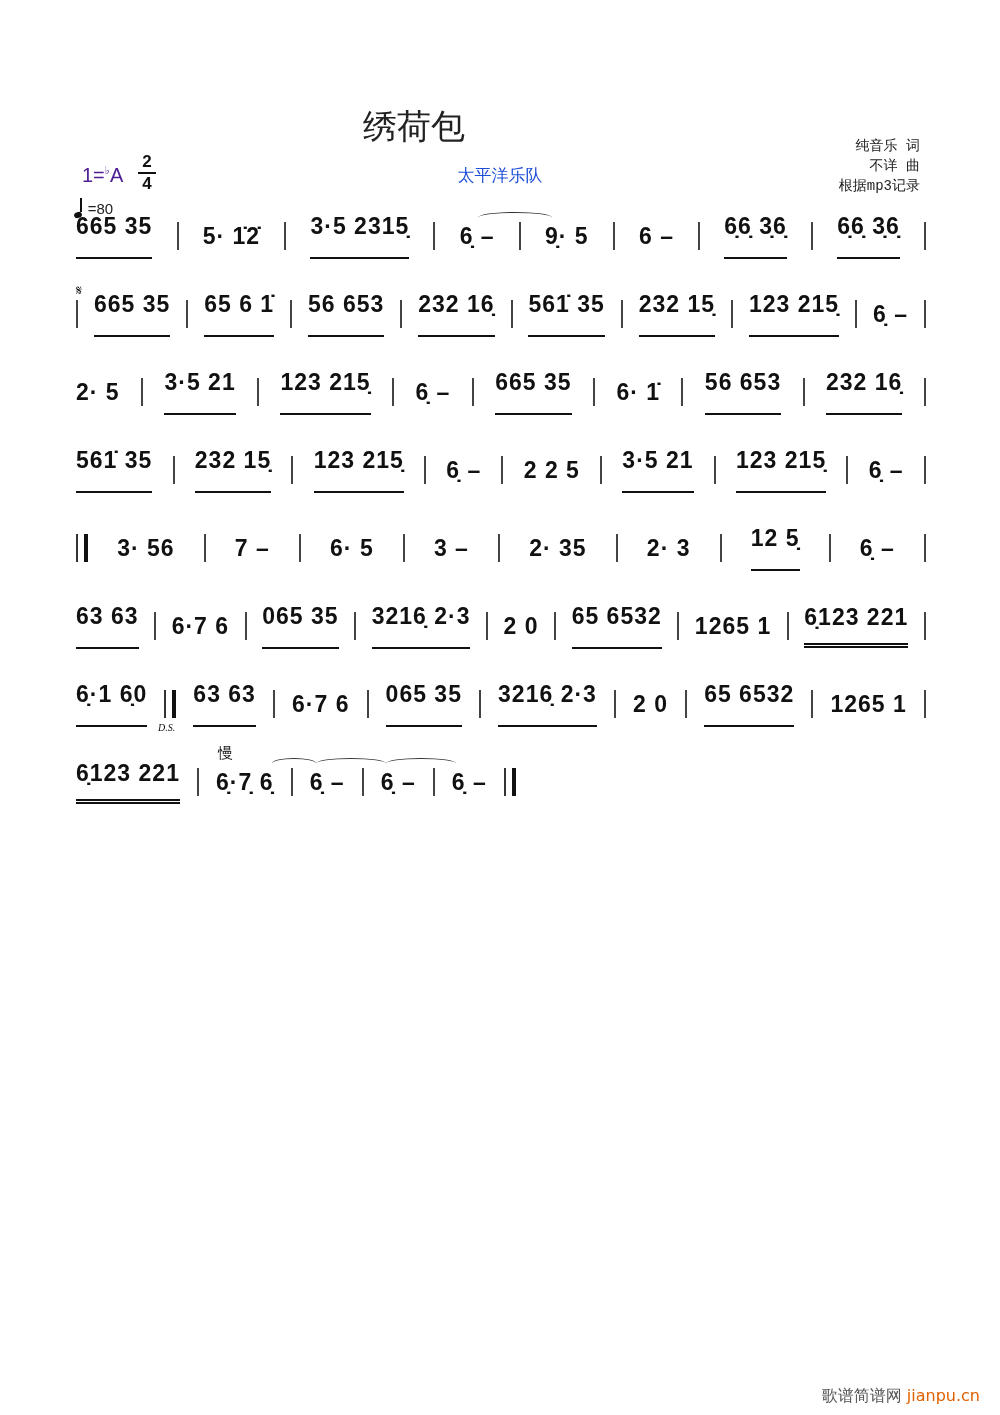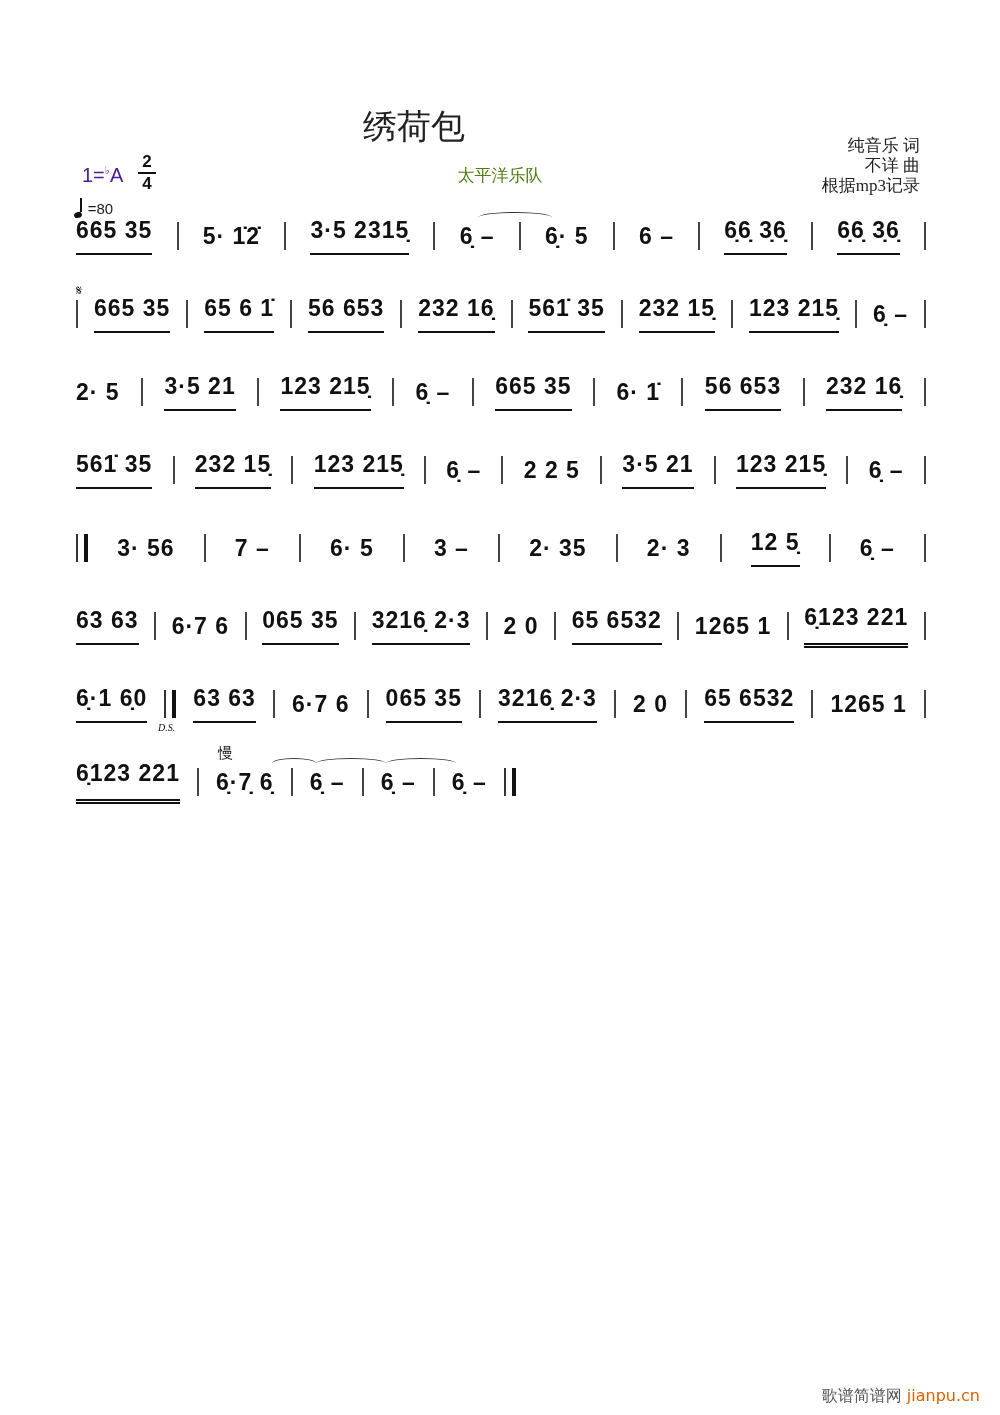--- a/index.html
+++ b/index.html
@@ -1,40 +1,40 @@
 <!DOCTYPE html>
 <html><head>
 <meta charset="utf-8">
 <style>
   html, body { margin: 0; padding: 0; background: #ffffff; }
   body { width: 1000px; height: 1415px; position: relative; overflow: hidden;
          font-family: "Liberation Sans", "DejaVu Sans", sans-serif; color: #111; }
   .title { position: absolute; left: 0; width: 828px; top: 104px; text-align: center;
            font-size: 34px; font-family: "DejaVu Sans", sans-serif; color: #222; }
   .subtitle { position: absolute; left: 0; width: 1000px; top: 164px; text-align: center;
-              font-size: 17px; font-family: "DejaVu Sans", sans-serif; color: #4d7c0f; }
+              font-size: 17px; font-family: "DejaVu Sans", sans-serif; color: #1d4ed8; }
   .credits { position: absolute; right: 80px; top: 136px; text-align: right;
-             font-size: 17px; line-height: 20px; font-family: Liberation Serif, serif; color: #222; }
+             font-size: 14px; line-height: 20px; font-family: Liberation Mono, monospace; color: #222; }
   .key { position: absolute; left: 82px; top: 164px; font-size: 20px; color: #4c1d95; }
   .key sup { font-size: 11px; vertical-align: 8px; }
   .timesig { position: absolute; left: 138px; top: 153px; width: 18px; text-align: center;
              font-weight: bold; font-size: 17px; line-height: 18px; }
   .timesig .line { border-top: 2px solid #111; margin: 1px 0; }
   .tempo { position: absolute; left: 74px; top: 200px; font-size: 15px; color: #222; }
   .tempo .note-head { display: inline-block; width: 8px; height: 6px; background: #111;
                       border-radius: 50%; transform: rotate(-20deg); position: relative; top: 4px; }
   .tempo .stem { display: inline-block; width: 1.5px; height: 14px; background: #111;
                  position: relative; left: -2px; top: -2px; }
   .row { position: absolute; left: 76px; width: 850px; height: 40px;
          display: flex; align-items: center; justify-content: space-between;
          font-weight: bold; font-size: 23px; letter-spacing: 1px; }
   .bar { display: flex; align-items: center; gap: 8px; white-space: nowrap; }
   .sep { display: inline-block; width: 2px; height: 28px; background: #444; }
   .dblsep { display: inline-block; width: 6px; height: 28px; border-left: 2px solid #333; border-right: 4px solid #111; }
-  .grp { border-bottom: 2px solid #111; padding-bottom: 9px; position: relative; }
+  .grp { border-bottom: 2px solid #111; padding-bottom: 17px; position: relative; }
   .grp2 { border-bottom: 5px double #111; padding-bottom: 12px; }
   .ds { position: absolute; font-family: "Liberation Serif", serif; font-style: italic;
         font-size: 10px; font-weight: normal; }
   .slow { position: absolute; left: 218px; top: 744px; font-size: 15px; font-family: "DejaVu Sans", sans-serif; }
   .segno { position: absolute; left: 76px; top: 282px; font-size: 14px; }
   .watermark { position: absolute; right: 20px; bottom: 8px; font-size: 16px; color: #555;
                font-family: "DejaVu Sans", sans-serif; }
   .watermark .brand { color: #e06000; }
   .slur { position: absolute; border-top: 1.5px solid #333; border-radius: 50% 50% 0 0; height: 10px; }
 </style>
@@ -63,21 +63,21 @@
     </span>
     <span class="sep"></span>
   <span class="bar">5· 1̇2̇</span>
     <span class="sep"></span>
   <span class="bar">
       <span class="grp">3·5 2315̣</span>
     </span>
     <span class="sep"></span>
   <span class="bar">6̣ –</span>
     <span class="sep"></span>
-  <span class="bar">6̣· 5</span>
+  <span class="bar">9̣· 5</span>
     <span class="sep"></span>
   <span class="bar">6 –</span>
     <span class="sep"></span>
   <span class="bar">
       <span class="grp">6̣6̣ 3̣6̣</span>
     </span>
     <span class="sep"></span>
   <span class="bar">
       <span class="grp">6̣6̣ 3̣6̣</span>
     </span>

